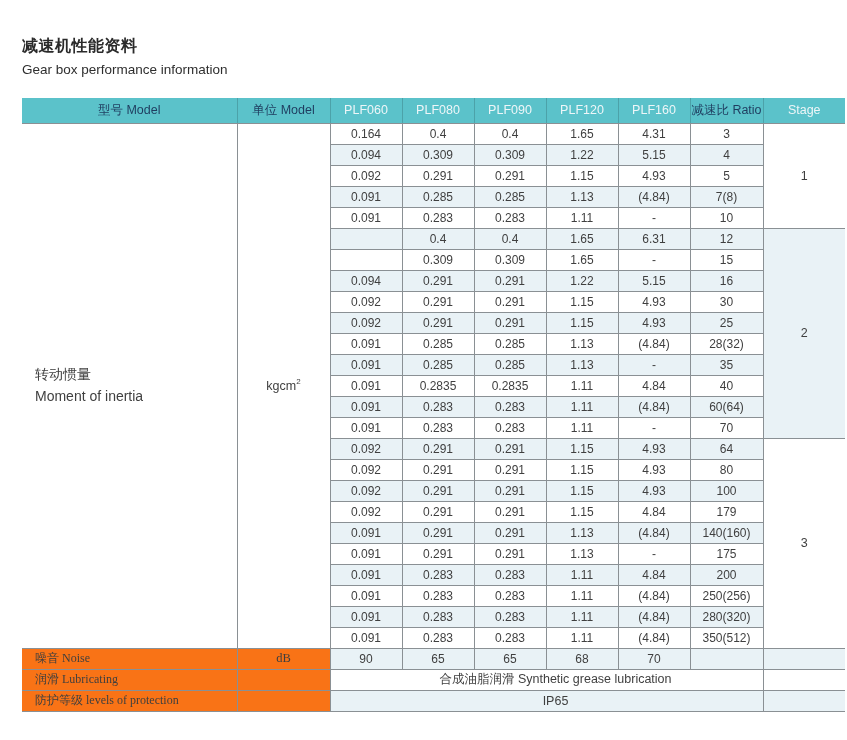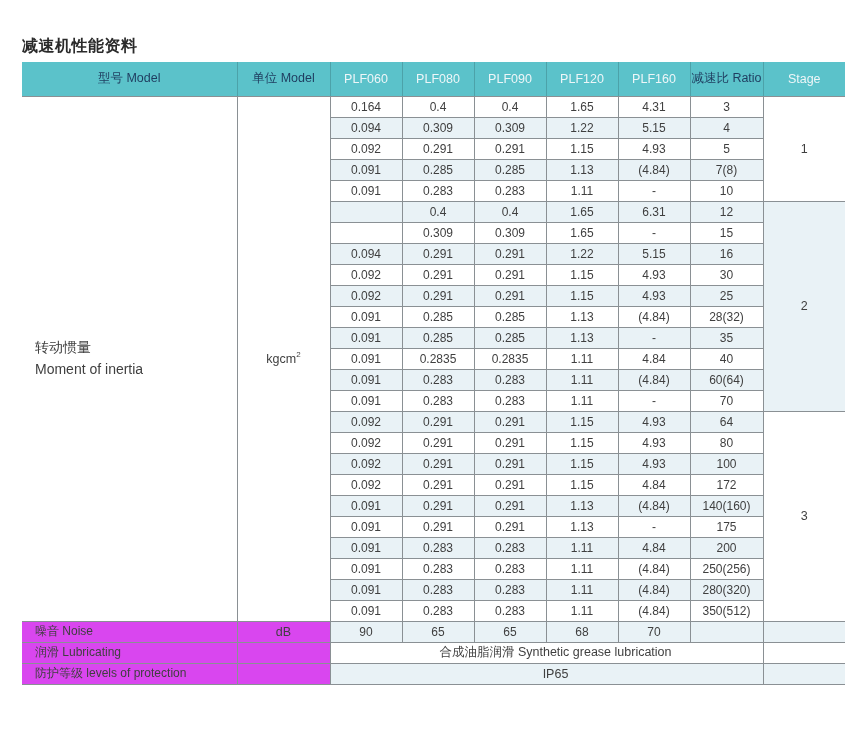--- a/index.html
+++ b/index.html
@@ -36,21 +36,21 @@
     font-size:12px;
   }
   col.c-model{width:215px;}
   col.c-unit{width:93px;}
   col.c-val{width:72px;}
   col.c-ratio{width:73px;}
   col.c-stage{width:82px;}
 
   thead th{
     background:var(--header-bg);
-    height:34px;
+    height:25px;
     font-weight:normal;
     font-size:12.5px;
     border-left:1px solid rgba(0,0,0,0.16);
     border-bottom:1px solid var(--border);
     padding:0;
   }
   thead th.first{border-left:none;}
   thead th.tone-dark{color:var(--header-text-dark);}
   thead th.tone-light{color:var(--header-text-light);}
 
@@ -58,21 +58,21 @@
     border:1px solid var(--border);
     height:21px;
     padding:0;
     text-align:center;
     color:var(--cell-text);
     background:#ffffff;
   }
   tbody td.first{border-left:none;}
   tbody td.last{border-right:none;}
   tr.tint > td{background:var(--row-tint);}
-  tbody td.plain{background:#d946ef;}
+  tbody td.plain{background:#f97316;font-family:Liberation Serif, serif;}
   tbody td.white-cell{background:#ffffff;}
   tbody td.tint-cell{background:var(--row-tint);}
 
   td.label-cell{
     text-align:left;
     padding-left:13px;
   }
   td.merged-label{
     text-align:left;
     padding-left:13px;
@@ -82,20 +82,21 @@
   td.unit-cell{font-size:12.5px;}
   td.unit-cell sup{font-size:8px;position:relative;top:-1px;}
   td.stage-cell{font-size:12.5px;}
   td.span-cell{font-size:12.5px;padding-left:18px;}
 </style>
 </head>
 <body>
 
 <div class="page">
   <h1 class="title-cn">减速机性能资料</h1>
+  <h2 class="title-en">Gear box performance information</h2>
 
   <table class="perf">
     <colgroup>
       <col class="c-model">
         <col class="c-unit">
       <col class="c-val">
         <col class="c-val">
         <col class="c-val">
         <col class="c-val">
         <col class="c-val">
@@ -267,21 +268,21 @@
           <td class="val">1.15</td>
           <td class="val">4.93</td>
           <td class="val">100</td>
         </tr>
         <tr>
           <td class="val">0.092</td>
           <td class="val">0.291</td>
           <td class="val">0.291</td>
           <td class="val">1.15</td>
           <td class="val">4.84</td>
-          <td class="val">172</td>
+          <td class="val">179</td>
         </tr>
         <tr class="tint">
           <td class="val">0.091</td>
           <td class="val">0.291</td>
           <td class="val">0.291</td>
           <td class="val">1.13</td>
           <td class="val">(4.84)</td>
           <td class="val">140(160)</td>
         </tr>
         <tr>

